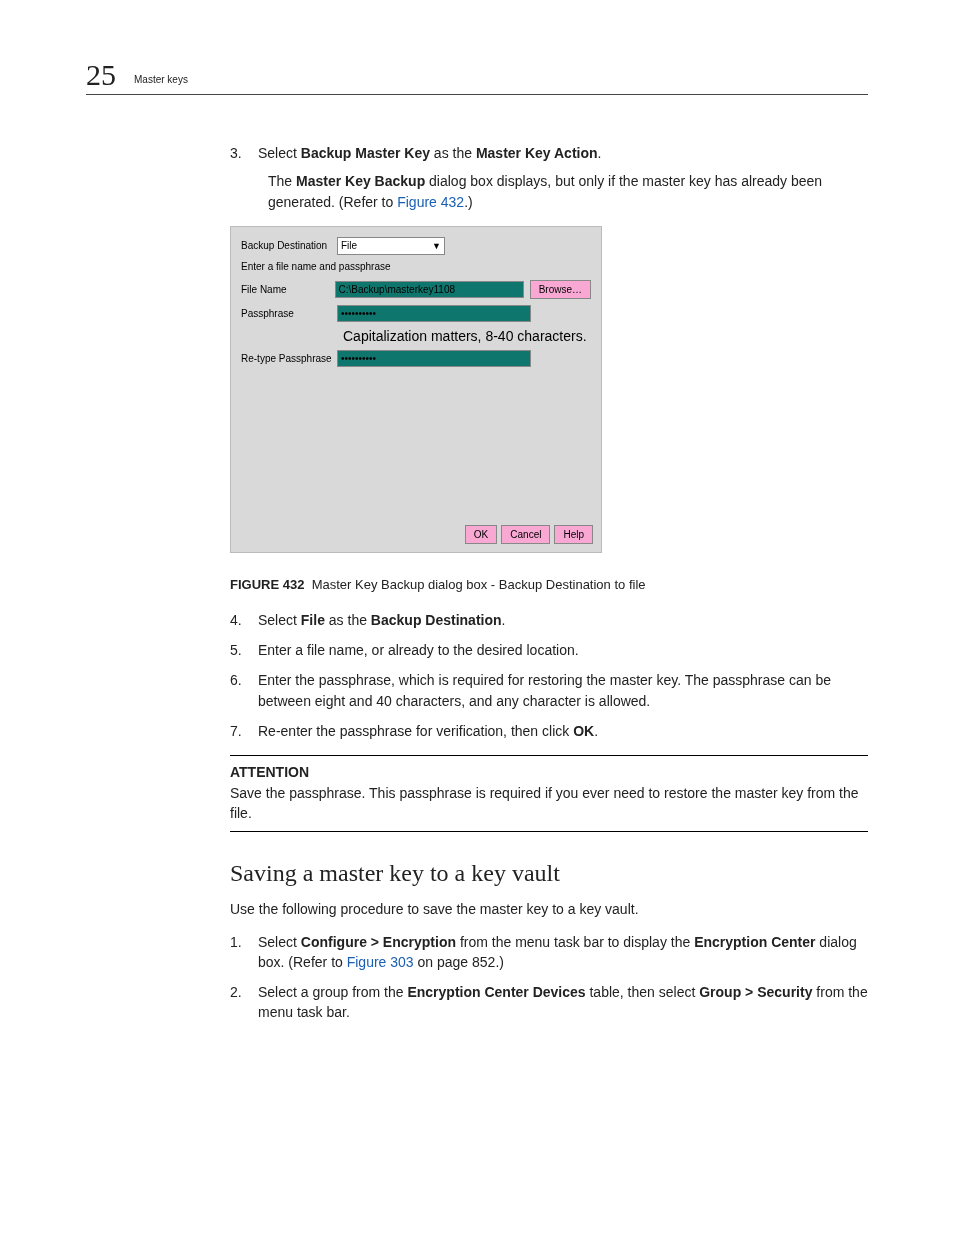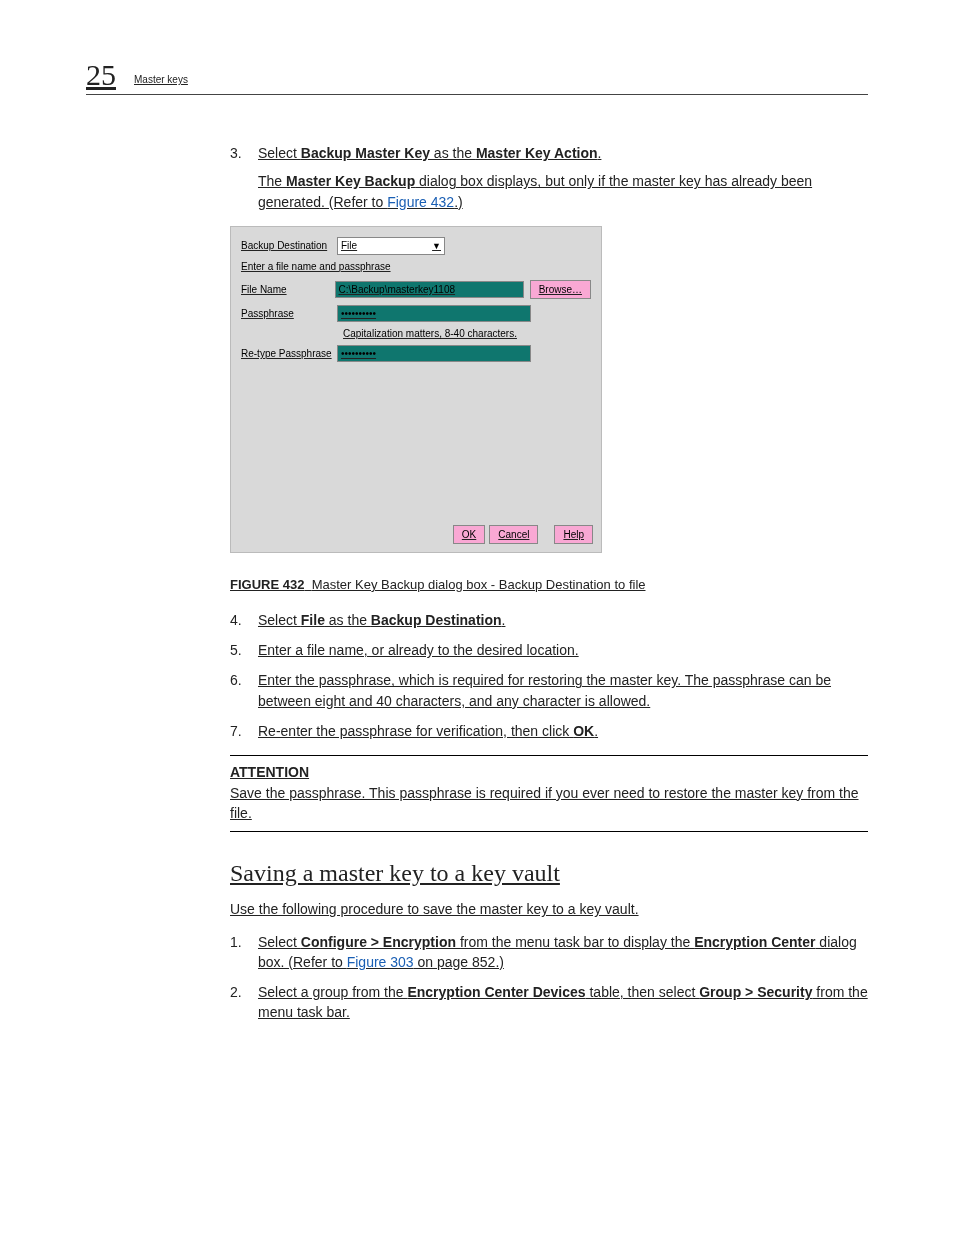--- a/index.html
+++ b/index.html
@@ -5,21 +5,20 @@
   body {
     margin: 0;
     padding: 0;
     font-family: Arial, Helvetica, sans-serif;
     color: #222;
     background: #fff;
     width: 954px;
   }
   .page {
     padding: 58px 86px 60px 86px;
-    text-decoration: underline;
   }
   .header {
     display: flex;
     align-items: baseline;
     border-bottom: 1px solid #444;
     padding-bottom: 2px;
     margin-bottom: 48px;
   }
   .chapnum {
     font-size: 30px;
@@ -47,20 +46,21 @@
     position: relative;
     padding-left: 28px;
   }
   ol.steps > li .num {
     position: absolute;
     left: 0;
     top: 0;
   }
   .followup {
     margin-top: 8px;
+    margin-left: 10px;
   }
   .bold { font-weight: bold; }
   .link { color: #1a5fb4; }
   .figure-wrap {
     margin: 14px 0 6px 0;
   }
   .dialog {
     width: 370px;
     background: #d9d9d9;
     font-family: Tahoma, Arial, sans-serif;
@@ -113,21 +113,21 @@
     border: 1px solid #888;
     height: 17px;
     padding: 0 8px;
     display: inline-flex;
     align-items: center;
     justify-content: center;
     font-size: 10px;
     margin-left: 6px;
   }
   .dhint {
-    font-size: 10px;
+    font-size: 14px;
     margin: 2px 0 6px 102px;
   }
   .dialog-footer {
     display: flex;
     justify-content: flex-end;
     padding: 6px 8px 8px 8px;
     gap: 4px;
   }
   .figcaption {
     font-size: 13px;
@@ -206,21 +206,21 @@
           <div class="drow">
             <div class="dlabel">Re-type Passphrase</div>
             <div class="dinput pass">
                 <span>••••••••••</span>
               </div>
           </div>
         </div>
         <div class="dialog-footer">
           <div class="dbutton" style="margin-left:0;">OK</div>
           <div class="dbutton" style="margin-left:0;">Cancel</div>
-          <div class="dbutton" style="margin-left:12px;">Help</div>
+          <div class="dbutton" style="margin-left:0;">Help</div>
         </div>
       </div>
       <div class="figcaption">
         <span class="figlbl">FIGURE 432</span>&nbsp;&nbsp;<span>Master Key Backup dialog box - Backup Destination to file</span>
       </div>
     </div>
 
     <ol class="steps">
       <li>
         <span class="num">4.</span>

